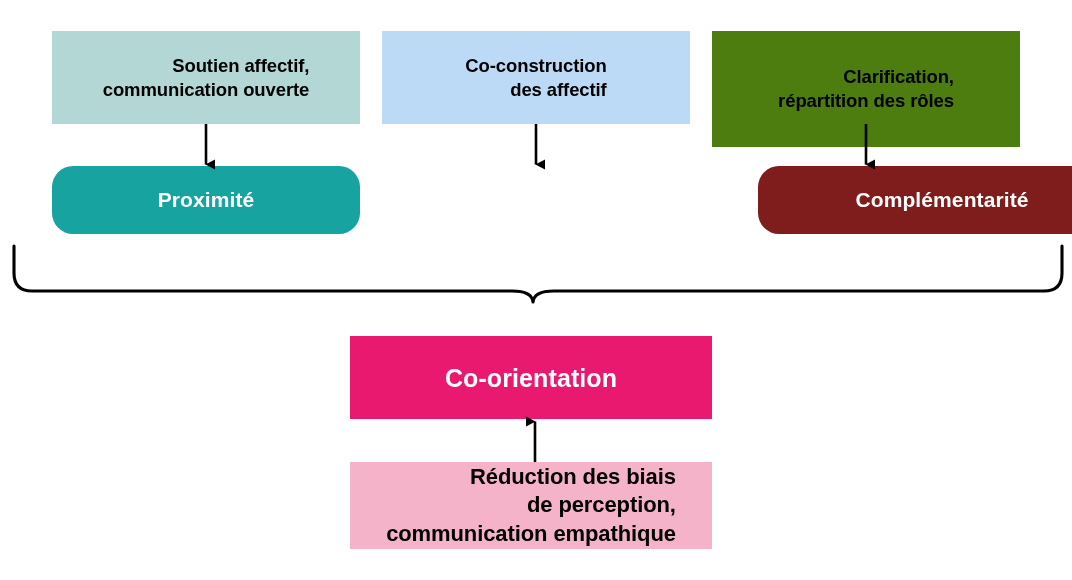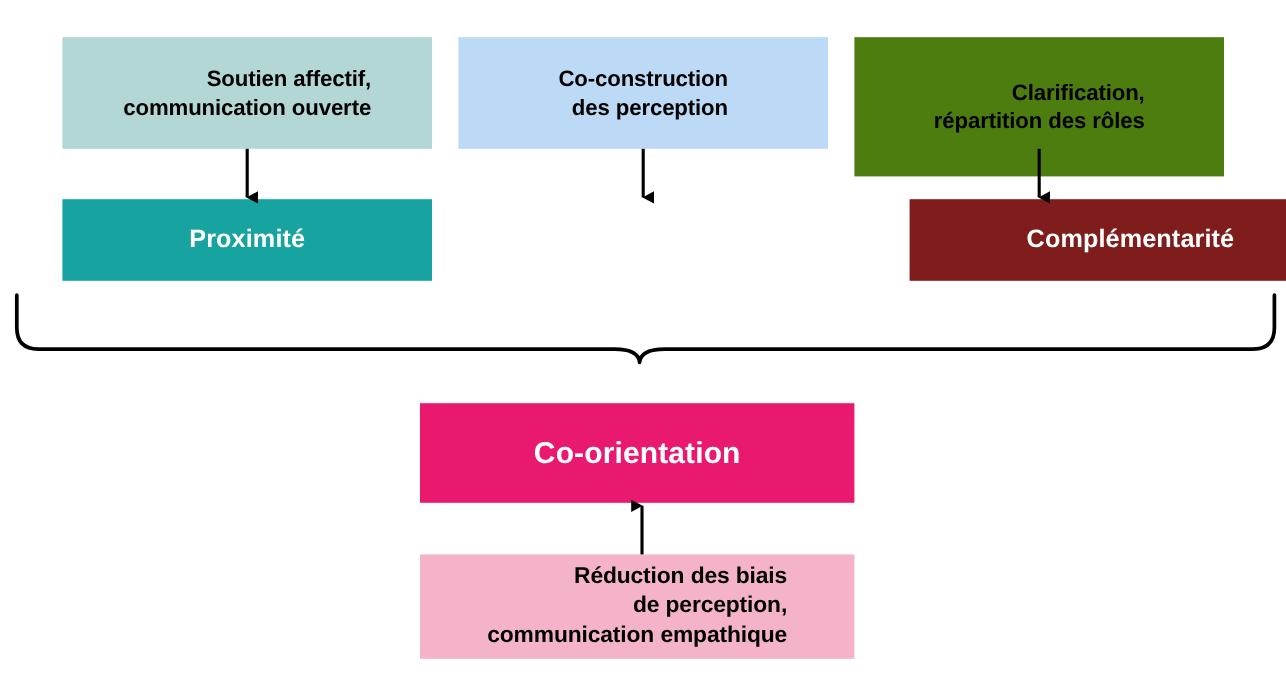--- a/index.html
+++ b/index.html
@@ -30,28 +30,29 @@
   }
   .driver-box {
     font-size: 18.5px;
     color: #000000;
     padding: 4px 8px;
   }
   .pillar-box {
     font-size: 21px;
     color: #ffffff;
     letter-spacing: 0.1px;
+    border-radius: 21px;
   }
   .outcome-box {
     font-size: 25px;
     color: #ffffff;
     letter-spacing: 0.1px;
   }
   .lever-box {
-    font-size: 19px;
+    font-size: 22px;
     color: #000000;
     padding: 21px 8px;
   }
   .box .txt {
     white-space: pre-line;
     display: block;
   }
   svg.overlay {
     position: absolute;
     left: 0;
@@ -66,21 +67,21 @@
 
 <div id="canvas">
 
   <div class="box driver-box" style="left:52px; top:31px; width:308px; height:93px; background:#b3d7d5;">
     <span class="txt">Soutien affectif,
 communication ouverte</span>
   </div>
 
   <div class="box driver-box" style="left:382px; top:31px; width:308px; height:93px; background:#bcd9f5;">
     <span class="txt">Co-construction
-des perception</span>
+des affectif</span>
   </div>
 
   <div class="box driver-box" style="left:712px; top:31px; width:308px; height:116px; background:#4d7c0f;">
     <span class="txt">Clarification,
 répartition des rôles</span>
   </div>
 
   <div class="box pillar-box" style="left:52px; top:166px; width:308px; height:68px; background:#17a3a0;">
     <span class="txt">Proximité</span>
   </div>

